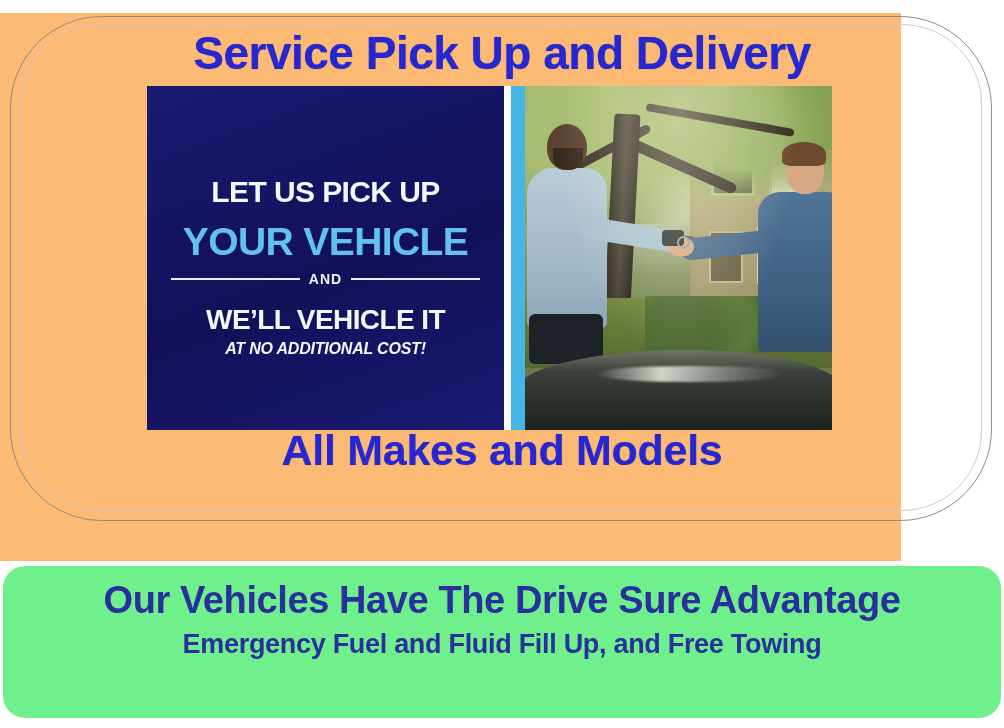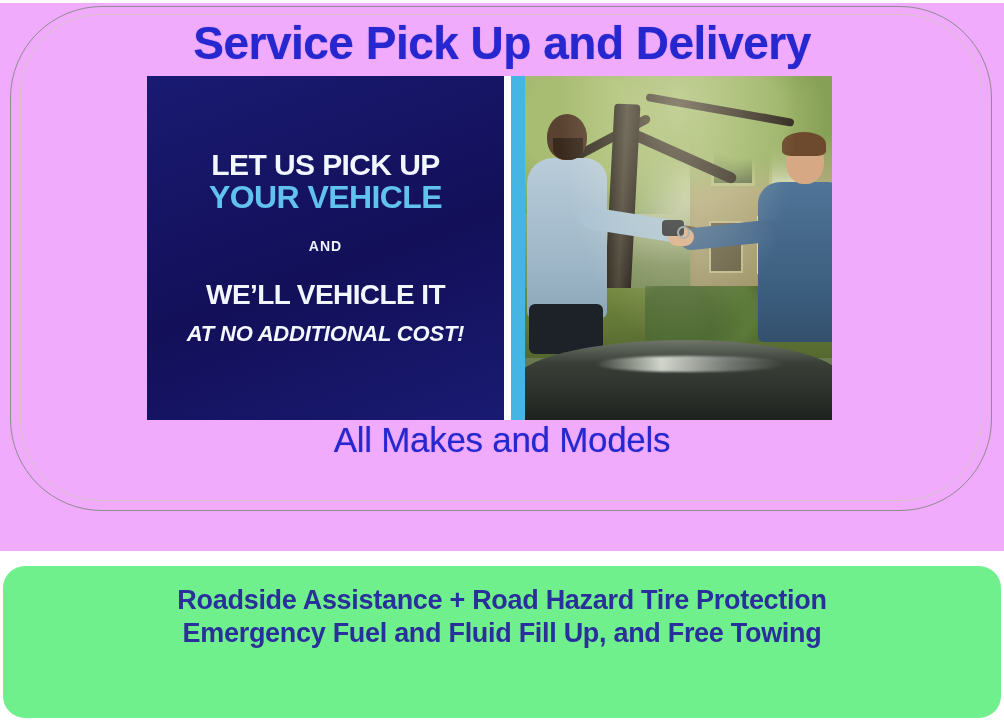--- a/index.html
+++ b/index.html
@@ -11,24 +11,24 @@
     width: 1004px;
     height: 728px;
     font-family: "Liberation Sans", sans-serif;
     overflow: hidden;
     position: relative;
   }
 
   
   #promo-card {
     position: absolute;
-    left: 0; top: 3px;
-    width: 1004px;
+    left: 0; top: 13px;
+    width: 901px;
     height: 548px;
-    background: #f0abfc;
+    background: #fdba74;
   }
   .card-border-outer {
     position: absolute;
     left: 10px; top: 3px;
     width: 982px; height: 505px;
     border: 1.3px solid #8d8d8d;
     border-radius: 92px;
     box-sizing: border-box;
     pointer-events: none;
   }
@@ -81,38 +81,38 @@
     left: 0; right: 0;
     top: 72px;
     text-align: center;
     padding: 0 18px;
   }
   .cr-line {
     font-family: "Liberation Sans", sans-serif;
     font-weight: bold;
     white-space: nowrap;
     letter-spacing: -0.6px;
+    margin-top: 17px;
   }
   .cr-l1 {
     font-size: 30px;
     line-height: 33px;
     color: #f2f7ff;
   }
   .cr-l2 {
-    font-size: 32px;
+    font-size: 39px;
     line-height: 33px;
     color: #62c2ef;
   }
   .cr-divider {
     display: flex;
     align-items: center;
     justify-content: center;
     gap: 9px;
     margin: 13px 6px 13px 6px;
-    flex-direction: column;
   }
   .cr-rule {
     flex: 1 1 auto;
     height: 2.4px;
     background: #e8eefc;
   }
   .cr-and {
     font-family: "Liberation Sans", sans-serif;
     font-weight: bold;
     font-size: 14px;
@@ -123,22 +123,22 @@
     font-size: 28px;
     line-height: 31px;
     color: #f2f7ff;
   }
   .cr-l4 {
     font-size: 30px;
     line-height: 34px;
     color: #62c2ef;
   }
   .cr-l5 {
-    margin-top: 13px;
-    font-size: 22px;
+    margin-top: 3px;
+    font-size: 16px;
     line-height: 22px;
     font-style: italic;
     color: #f4f8ff;
     letter-spacing: -0.2px;
   }
 
   
   #creative-gutter {
     width: 7px;
     height: 344px;
@@ -397,22 +397,22 @@
 
   
   #promo-subtext {
     position: absolute;
     left: 0; top: 418px;
     width: 1004px;
     text-align: center;
   }
   .sub-line {
     font-family: "Liberation Sans", sans-serif;
-    font-weight: normal;
-    font-size: 35px;
+    font-weight: bold;
+    font-size: 43px;
     line-height: 38px;
     color: #2727cf;
     letter-spacing: -0.3px;
     white-space: nowrap;
     text-shadow: 0 0 1px rgba(39,39,207,0.5);
   }
 
   
   #advantage-panel {
     position: absolute;
@@ -534,19 +534,19 @@
       <div class="ph-light"></div>
     </div>
   </div>
 
   <div id="promo-subtext">
     <div class="sub-line">All Makes and Models</div>
   </div>
 </div>
 
 <div id="advantage-panel">
+  <div id="advantage-title">Our Vehicles Have The Drive Sure Advantage</div>
 
 
   <div id="advantage-bullets">
-    <div class="advantage-bullet">Roadside Assistance + Road Hazard Tire Protection</div>
     <div class="advantage-bullet">Emergency Fuel and Fluid Fill Up, and Free Towing</div>
   </div>
 </div>
 
 </body></html>

